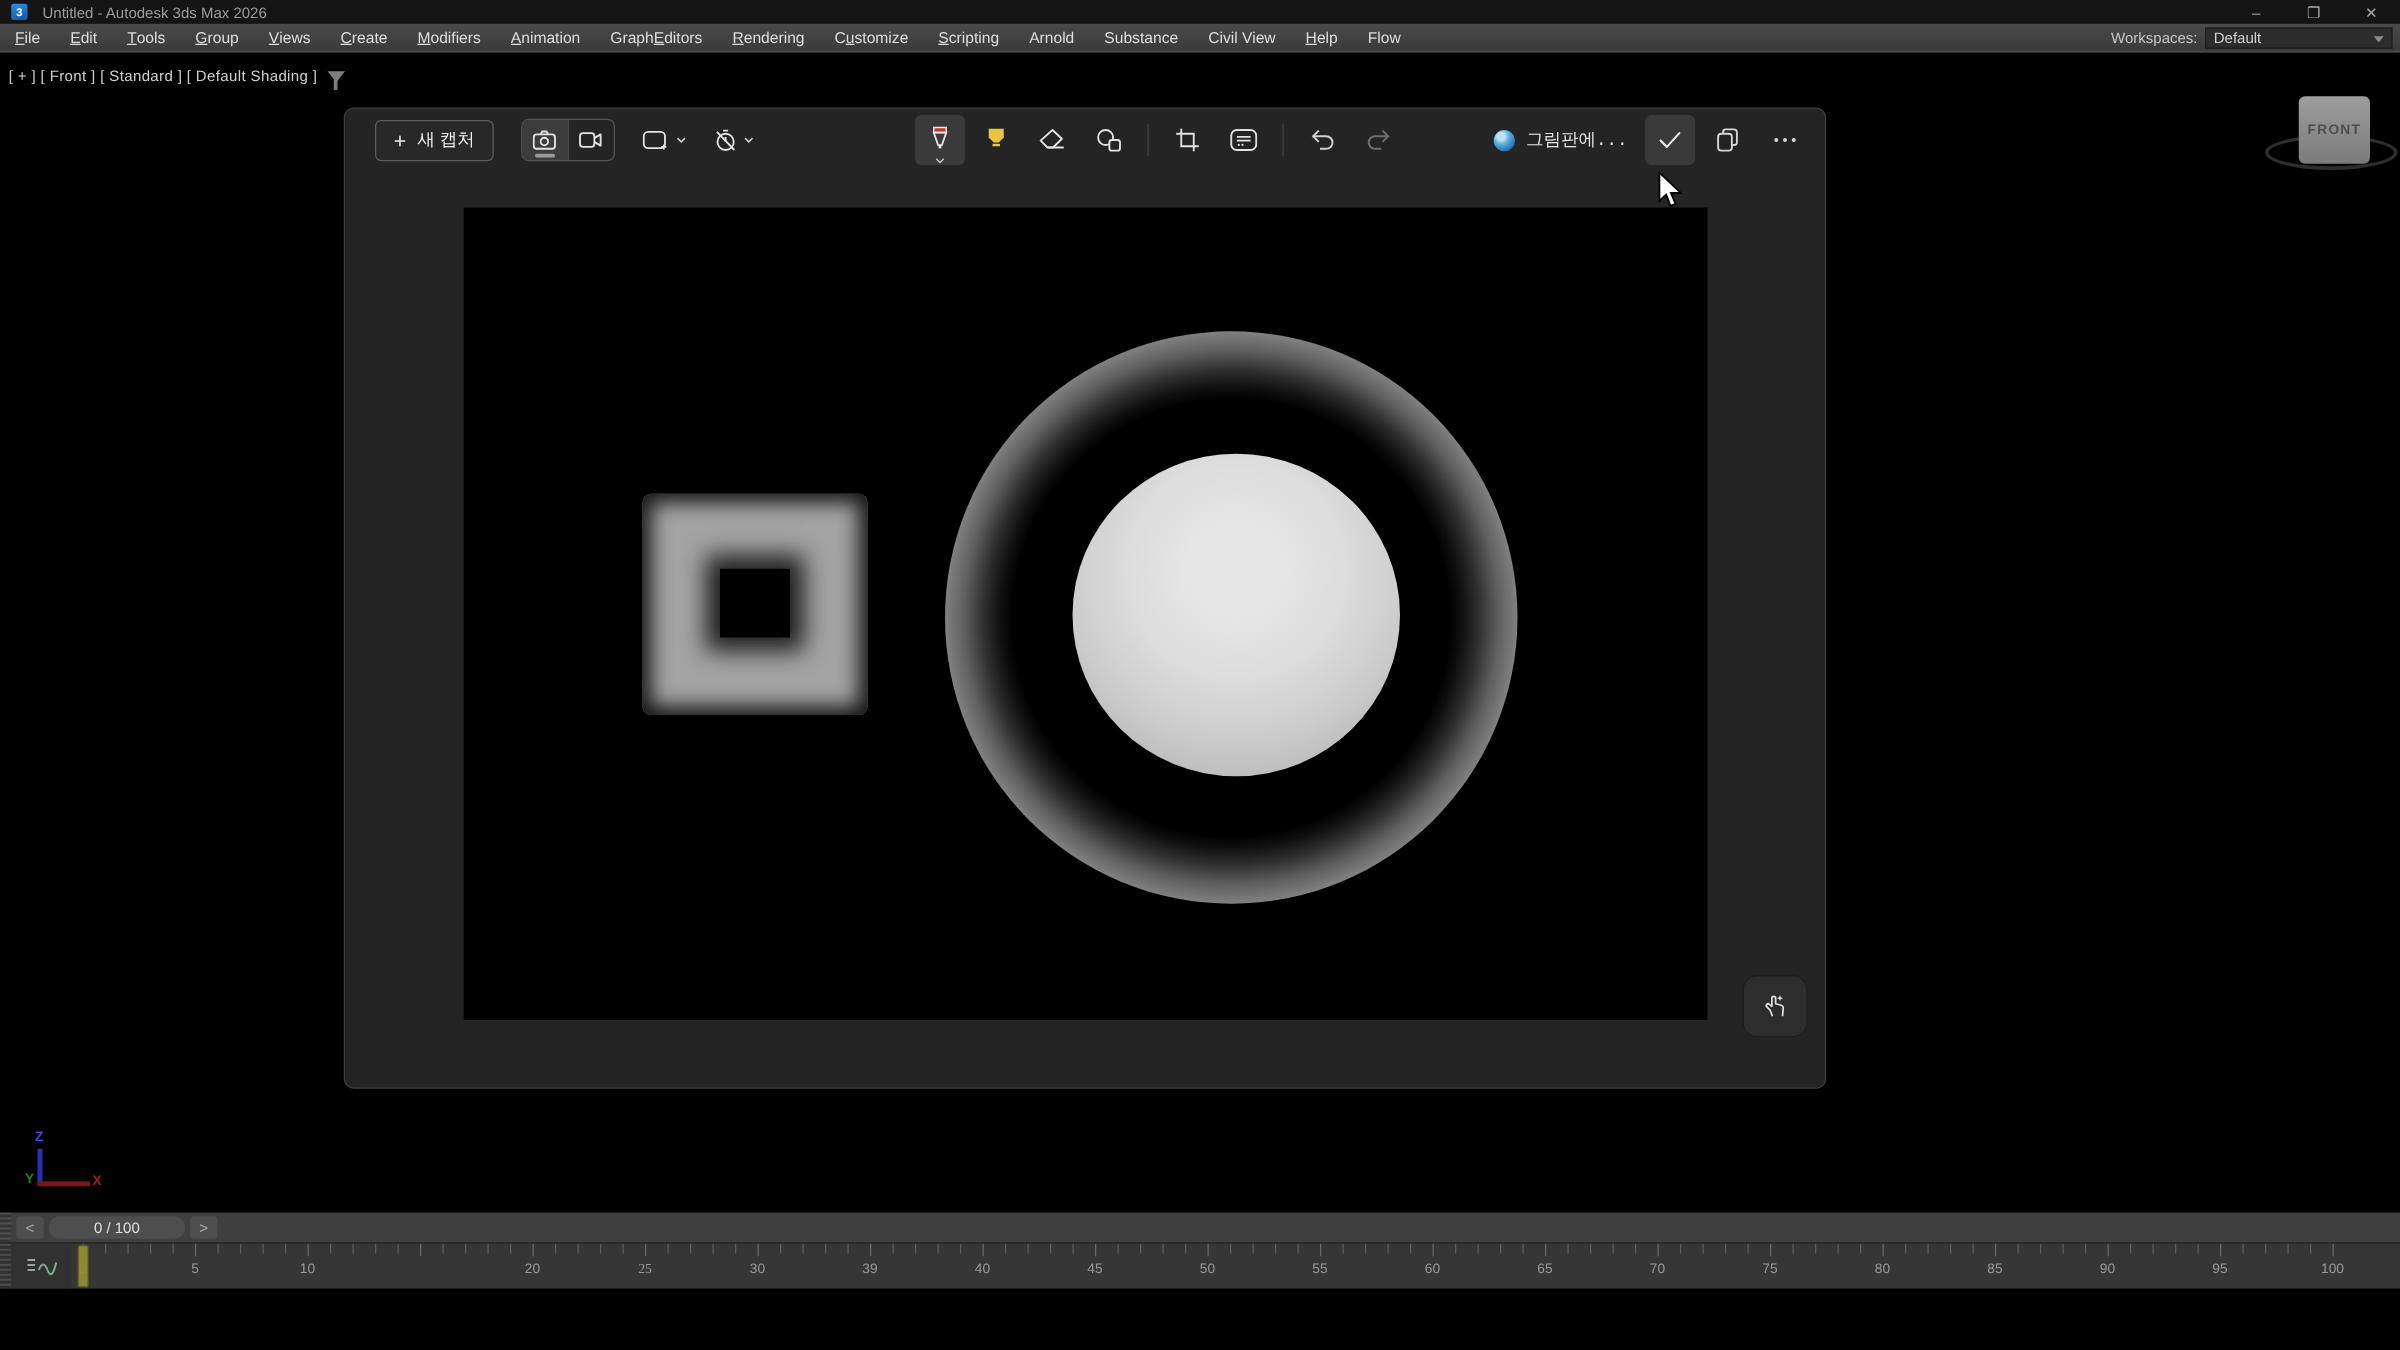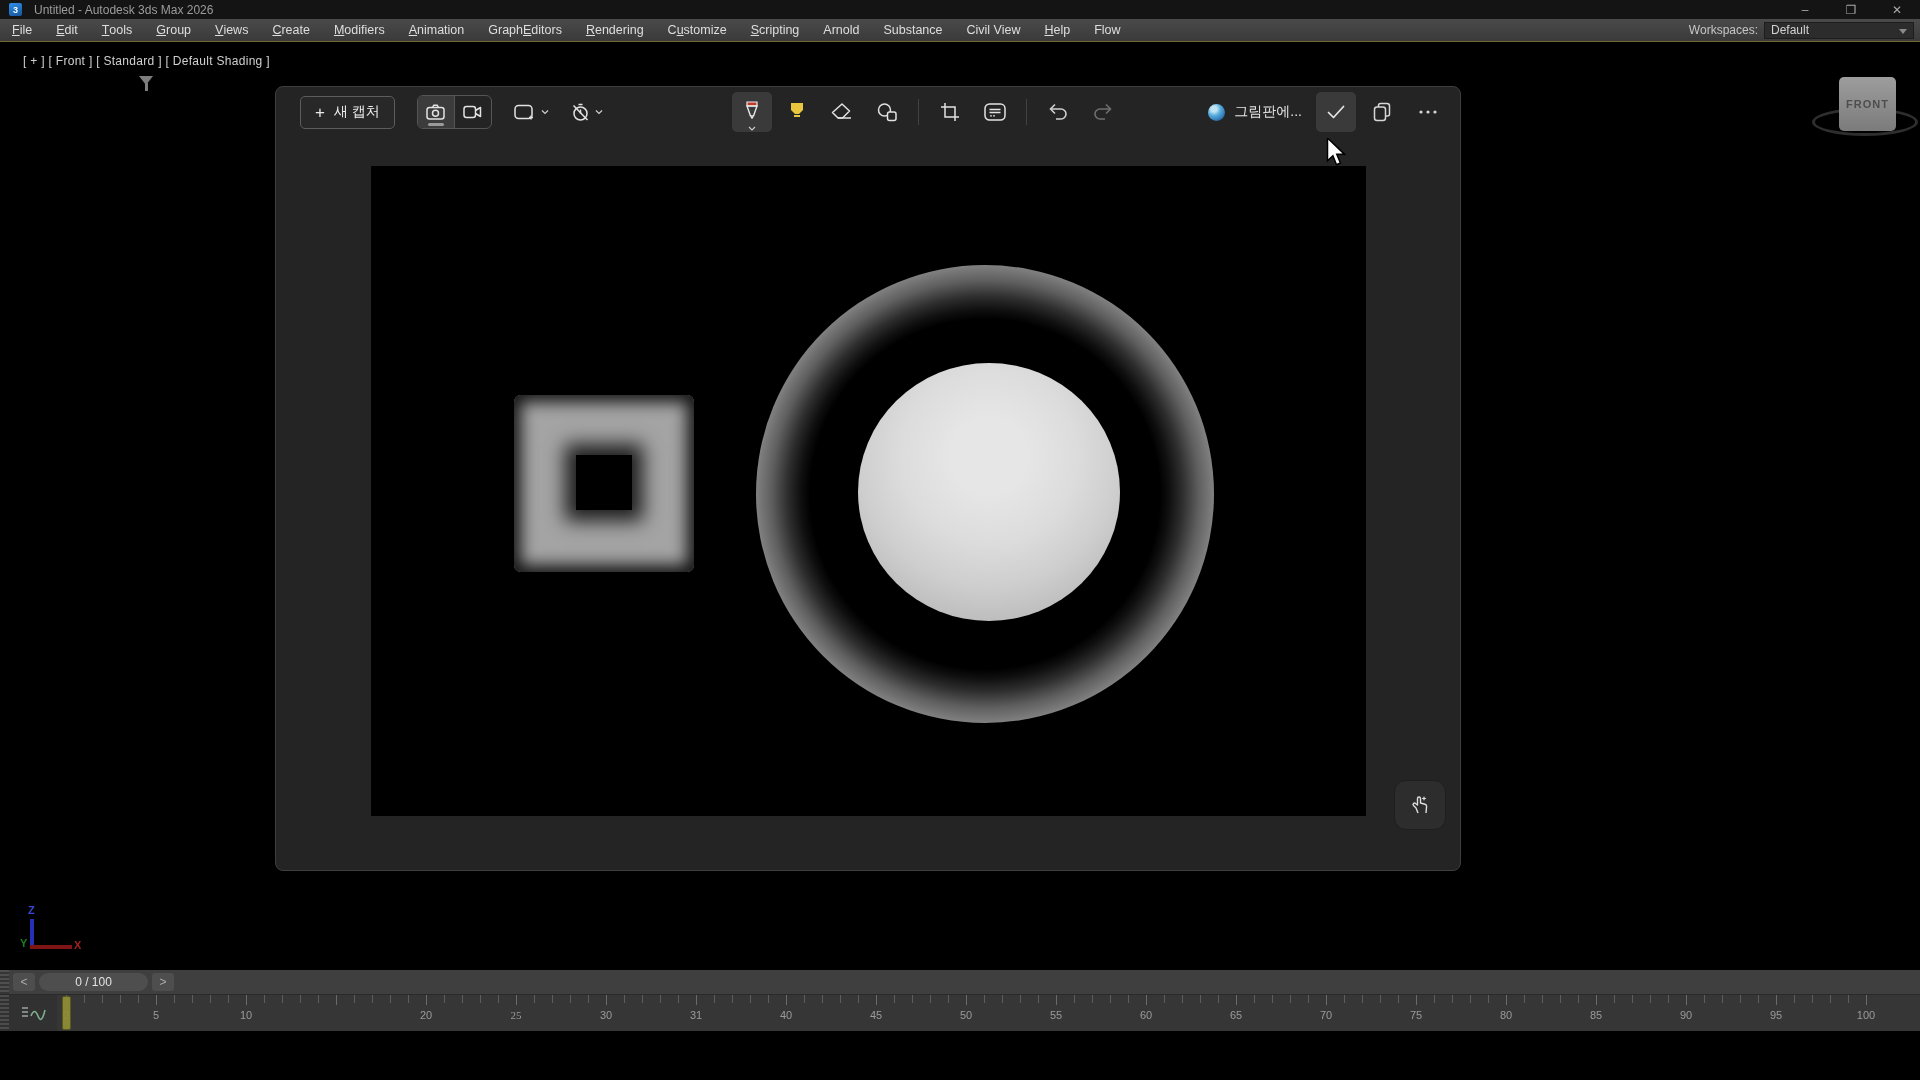--- a/index.html
+++ b/index.html
@@ -25,22 +25,22 @@
   .menu-item .ul { text-decoration:underline; }
   .workspaces { position:absolute; right:6px; top:0; height:22px; display:flex; align-items:center; gap:6px; }
   .workspaces-label { font-size:12px; color:#c6c6c6; }
   .workspace-combo { width:150px; height:17px; background:#2c2c2c; border:1px solid #1d1d1d;
     color:#d2d2d2; font-size:12px; display:flex; align-items:center; padding:0 6px; position:relative; }
   .workspace-combo .caret { position:absolute; right:6px; top:6px; width:0; height:0;
     border-left:4px solid transparent; border-right:4px solid transparent; border-top:5px solid #8a8a8a; }
 
   .viewport { position:absolute; left:0; top:41px; width:1920px; height:929px;
     background:#000; border-top:1px solid #6f6a2c; }
-  .viewport-label { position:absolute; left:23px; top:12px; font-size:12px; color:#d0d0d0; letter-spacing:.3px;
-    display:flex; align-items:center; gap:8px;flex-direction:column; }
+  .viewport-label { position:absolute; left:7px; top:12px; font-size:12px; color:#d0d0d0; letter-spacing:.3px;
+    display:flex; align-items:center; gap:8px; }
   .funnel { width:0; height:0; border-left:7px solid transparent; border-right:7px solid transparent;
     border-top:9px solid #7e7e7e; position:relative; }
   .funnel:after { content:""; position:absolute; left:-1.5px; top:-2px; width:3px; height:8px; background:#7e7e7e; }
 
   
   .viewcube-ring { position:absolute; left:1812px; top:66px; width:106px; height:28px;
     border-radius:50%; border:3px solid #2e2e2e; }
   .viewcube { position:absolute; left:1839px; top:35px; width:57px; height:54px; border-radius:5px;
     background:linear-gradient(#9d9d9d,#7b7b7b); display:flex; align-items:center; justify-content:center; }
   .viewcube span { font-size:11px; font-weight:bold; color:#4e4e4e; letter-spacing:1px; }
@@ -79,21 +79,21 @@
     border-radius:2px; background:#9a9a9a; }
   .seg-divider { width:1px; background:#555; }
   .tb-drop { display:flex; align-items:center; gap:5px; }
   .chev { width:8px; height:8px; }
   .tb-mid { position:absolute; left:456px; top:5px; height:40px; display:flex; align-items:center; gap:5px; }
   .tool-btn { width:40px; height:40px; display:flex; align-items:center; justify-content:center;
     border-radius:5px; position:relative; }
   .tool-btn.selected { background:#3a3a3a; }
   .tool-btn.selected .tool-chev { position:absolute; bottom:1px; left:16px; }
   .tb-sep { width:1px; height:26px; background:#424242; margin:0 6px; }
-  .tb-right { position:absolute; right:12px; top:5px; height:40px; display:flex; align-items:center; gap:6px; }
+  .tb-right { position:absolute; right:12px; top:5px; height:40px; display:flex; align-items:center; gap:6px;font-family:Liberation Mono, monospace; }
   .paint-action { display:flex; align-items:center; gap:9px; padding:0 8px; height:40px; }
   .paint-icon { width:17px; height:17px; border-radius:50%;
     background:radial-gradient(circle at 35% 30%, #bfe3f2 0 18%, #58aede 40%, #2a6fb0 75%, #1d4f86 100%); }
   .paint-label { font-size:14px; color:#e4e4e4; }
   .tool-btn.hovered { background:#3a3a3a; }
 
   .snip-content { position:relative; height:706px; }
   .captured-image { position:absolute; left:95px; top:29px; width:995px; height:650px; background:#000; }
 
   
@@ -413,21 +413,21 @@
       <div class="tick" style="left: 486px;"></div>
       <div class="tick" style="left: 504px;"></div>
       <div class="tick" style="left: 522px;"></div>
       <div class="tick major" style="left: 540px;"></div>
       <div class="tick-label" style="left: 540px;">30</div>
       <div class="tick" style="left: 558px;"></div>
       <div class="tick" style="left: 576px;"></div>
       <div class="tick" style="left: 594px;"></div>
       <div class="tick" style="left: 612px;"></div>
       <div class="tick major" style="left: 630px;"></div>
-      <div class="tick-label" style="left: 630px;">31</div>
+      <div class="tick-label" style="left: 630px;">39</div>
       <div class="tick" style="left: 648px;"></div>
       <div class="tick" style="left: 666px;"></div>
       <div class="tick" style="left: 684px;"></div>
       <div class="tick" style="left: 702px;"></div>
       <div class="tick major" style="left: 720px;"></div>
       <div class="tick-label" style="left: 720px;">40</div>
       <div class="tick" style="left: 738px;"></div>
       <div class="tick" style="left: 756px;"></div>
       <div class="tick" style="left: 774px;"></div>
       <div class="tick" style="left: 792px;"></div>

